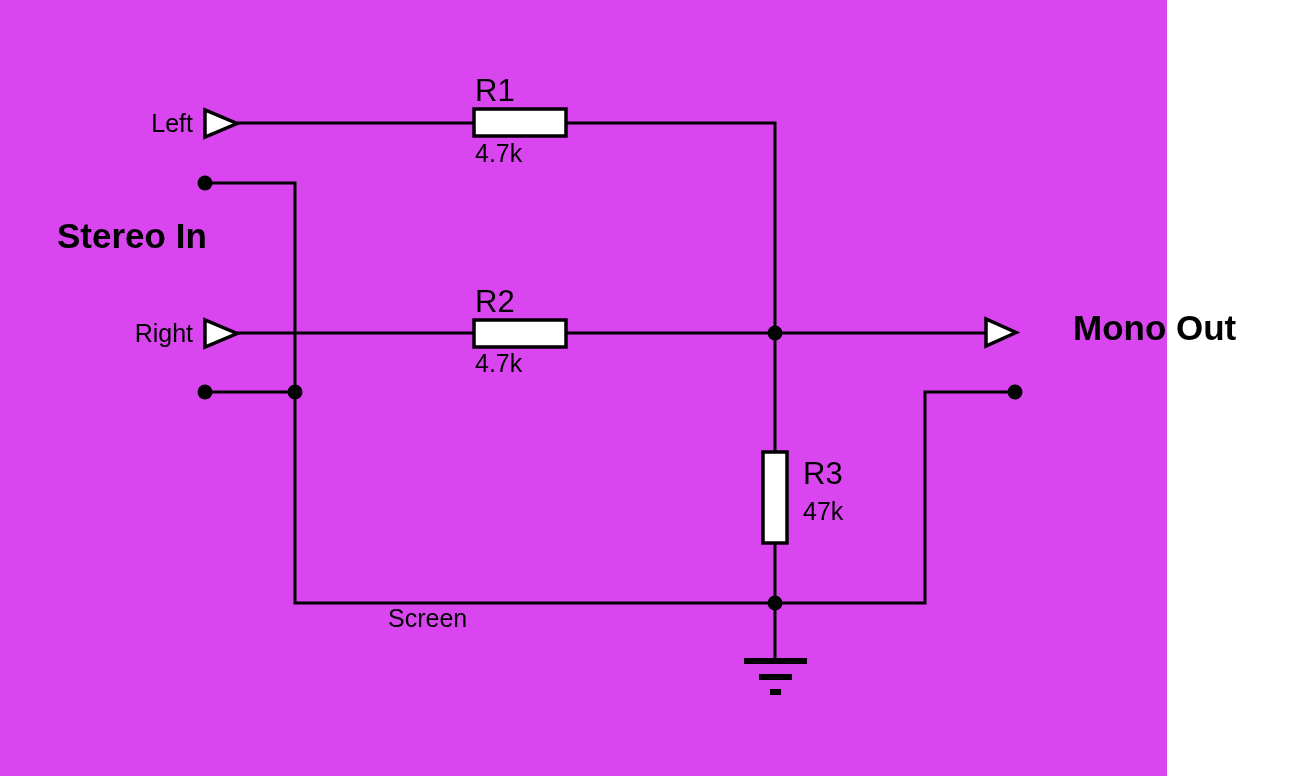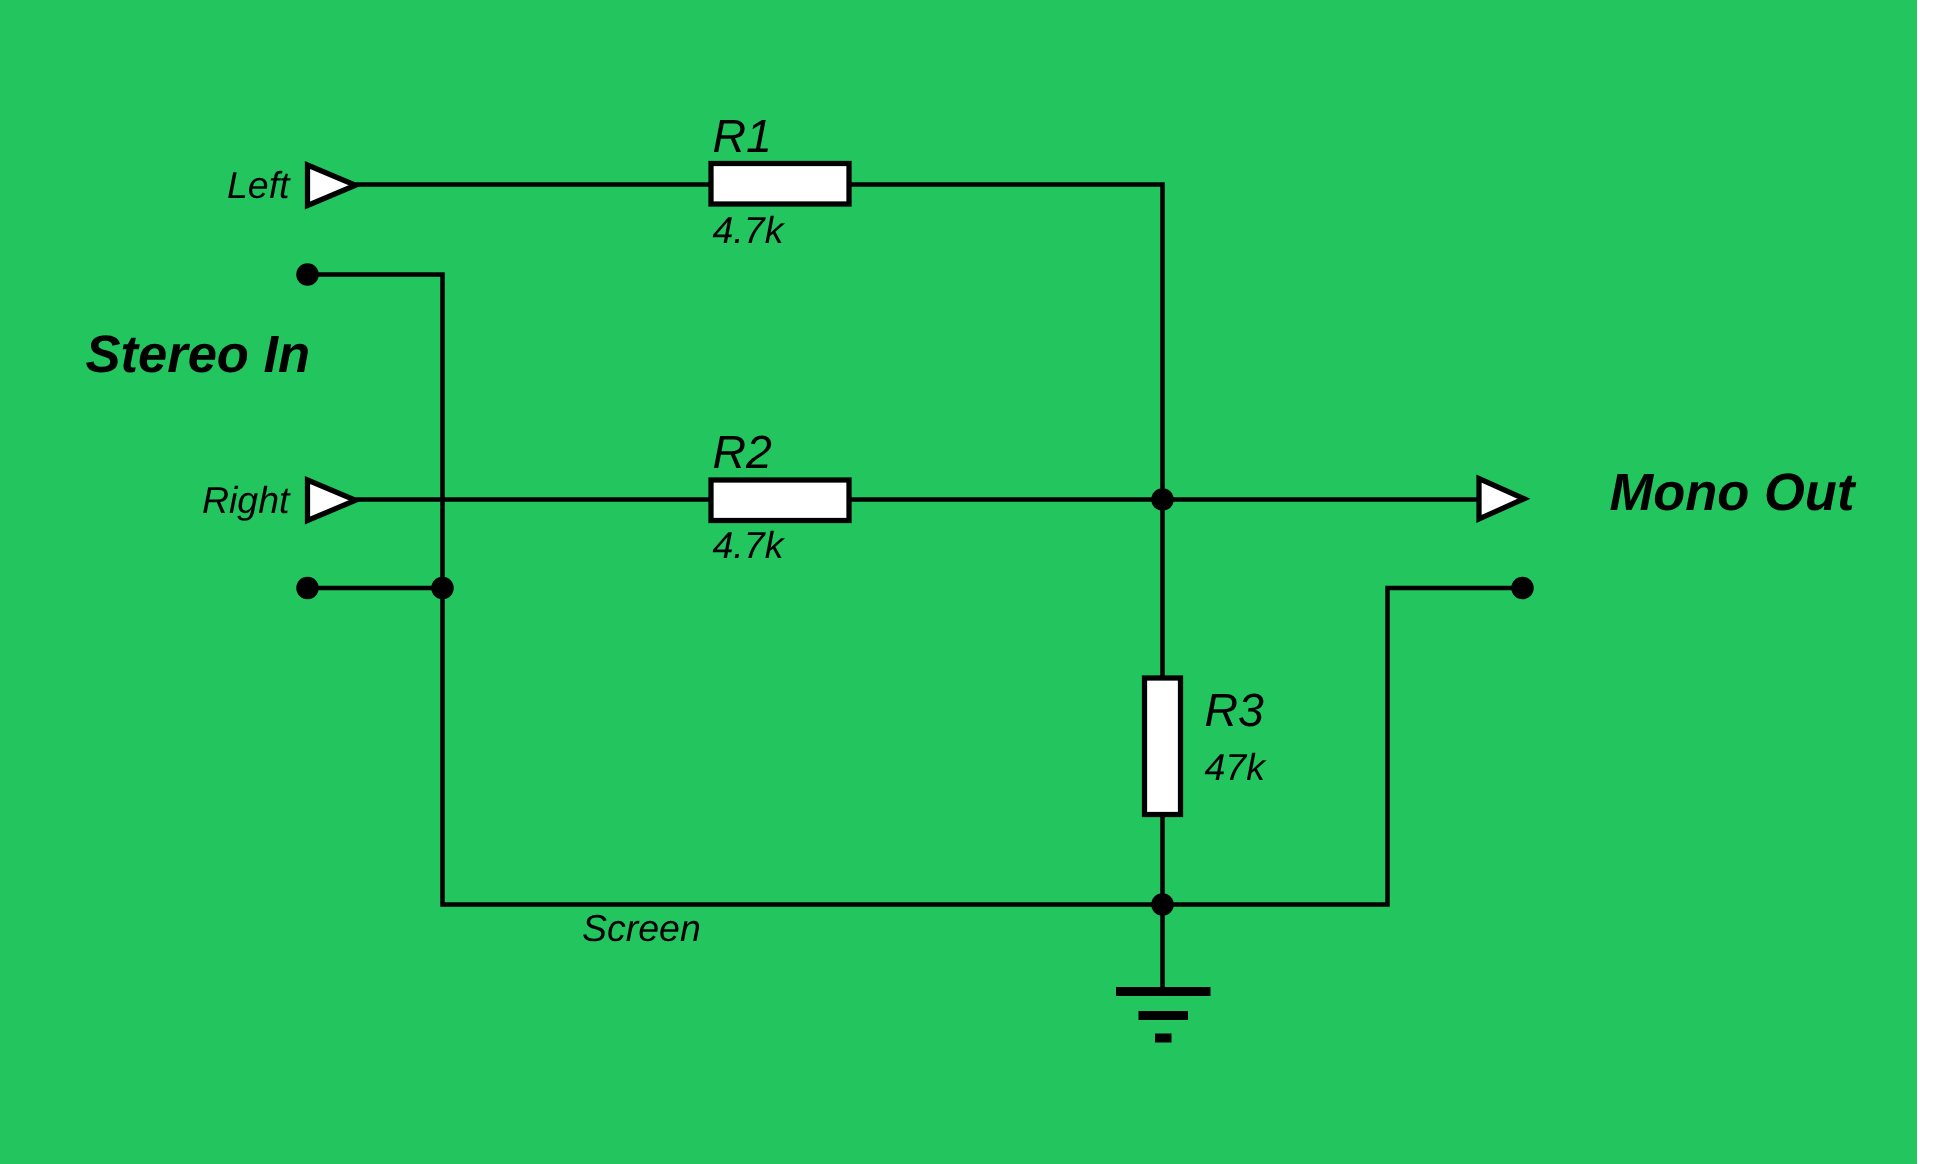--- a/index.html
+++ b/index.html
@@ -6,24 +6,23 @@
     margin: 0;
     padding: 0;
     width: 1306px;
     height: 776px;
     background: #ffffff;
     overflow: hidden;
     font-family: "Liberation Sans", sans-serif;
   }
   #schematic-wrap {
     position: relative;
-    width: 1278px;
+    width: 1167px;
     height: 776px;
-    background: #22c55e;
-    font-style: italic;
+    background: #d946ef;
   }
   svg { display: block; }
   .wire {
     fill: none;
     stroke: #000000;
     stroke-width: 3;
   }
   .component-body {
     fill: #ffffff;
     stroke: #000000;

